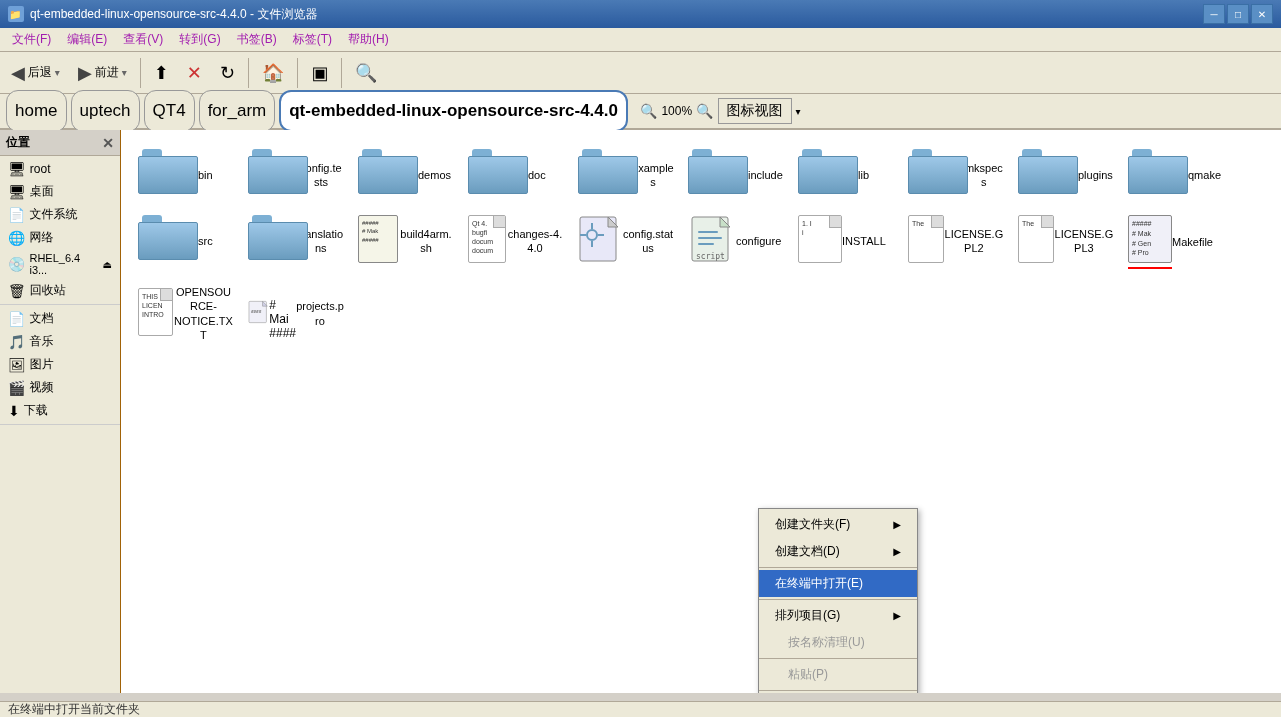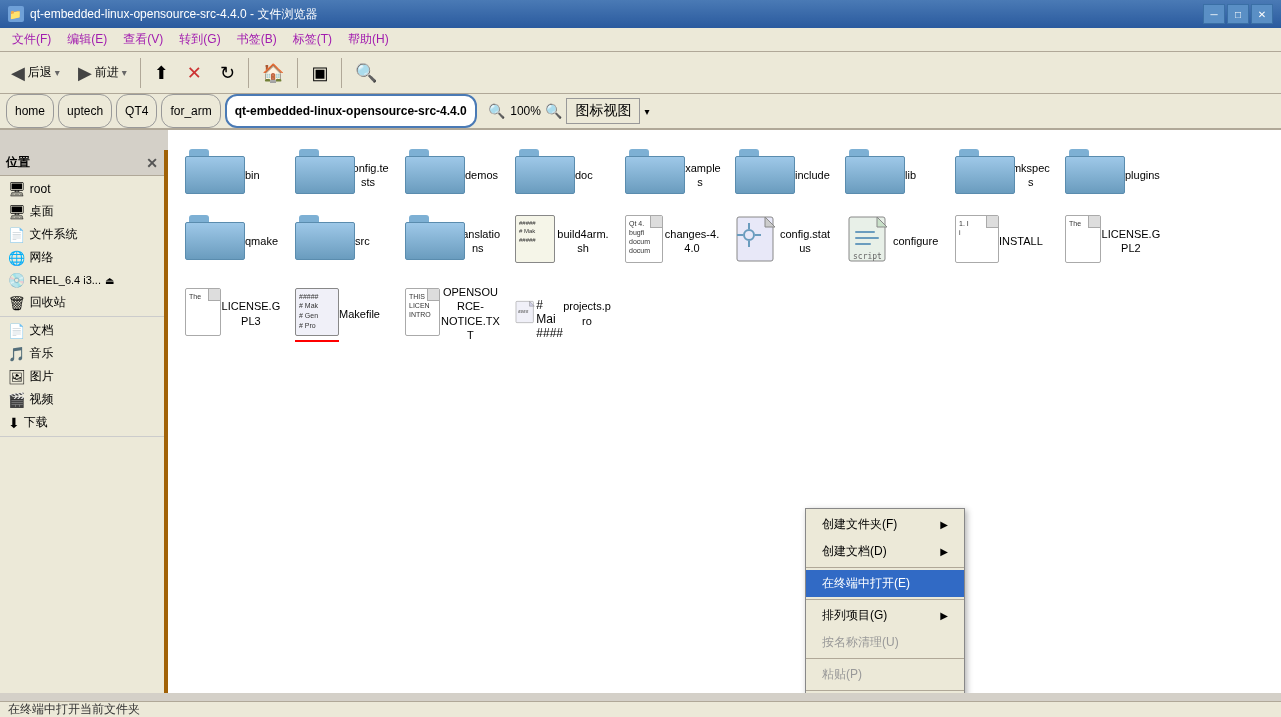--- a/index.html
+++ b/index.html
@@ -73,46 +73,45 @@
       align-items: center;
       padding: 0 6px;
       gap: 4px;
       border-bottom: 2px solid #b0a898;
     }
     .addr-btn {
       padding: 2px 8px;
       background: #ece9d8;
       border: 1px solid #999;
       cursor: pointer;
-      font-size: 12px;
-      height: 34px;
+      font-size: 17px;
+      height: 42px;
       border-radius: 12px;
     }
     .addr-btn.active { background: #fff; border: 2px solid #4a7ab5; font-weight: bold; }
     .addr-zoom { display: flex; align-items: center; gap: 4px; margin-left: 8px; font-size: 12px; }
     .zoom-btn { cursor: pointer; font-size: 14px; color: #555; }
     .view-btn {
       padding: 2px 8px;
       border: 1px solid #999;
       background: #ece9d8;
       cursor: pointer;
       font-size: 14px;
       height: 26px;
     }
 
     
     .main-layout { display: flex; height: calc(717px - 28px - 24px - 42px - 36px - 24px); }
 
     
     .sidebar {
-      width: 168px;
-      background: #ece9d8;
-      border-right: 4px solid #a16207;
+      width: 121px;
+      background: #ece9d8;
+      border-right: 1px solid #a16207;
       overflow-y: auto;
-      margin-top: 20px;
     }
     .sidebar-header {
       display: flex; align-items: center; justify-content: space-between;
       padding: 4px 6px;
       background: #d4d0c8;
       border-bottom: 1px solid #b0a898;
       font-size: 12px;
       font-weight: bold;
     }
     .sidebar-close { cursor: pointer; color: #555; font-size: 14px; }
@@ -251,21 +250,21 @@
     .ctx-item {
       padding: 5px 16px;
       cursor: pointer;
       font-size: 12px;
       display: flex;
       align-items: center;
       justify-content: space-between;
     }
     .ctx-item.highlighted { background: #316ac5; color: white; }
     .ctx-separator { height: 1px; background: #b0a898; margin: 2px 0; }
-    .ctx-disabled { color: #999; cursor: default; }
+    .ctx-disabled { color: #999; cursor: default; margin-left: 13px; }
     .ctx-arrow { font-size: 10px; }
 
     
     .statusbar {
       height: 16px;
       background: #ece9d8;
       border-top: 1px solid #b0a898;
       display: flex;
       align-items: center;
       padding: 0 8px;

